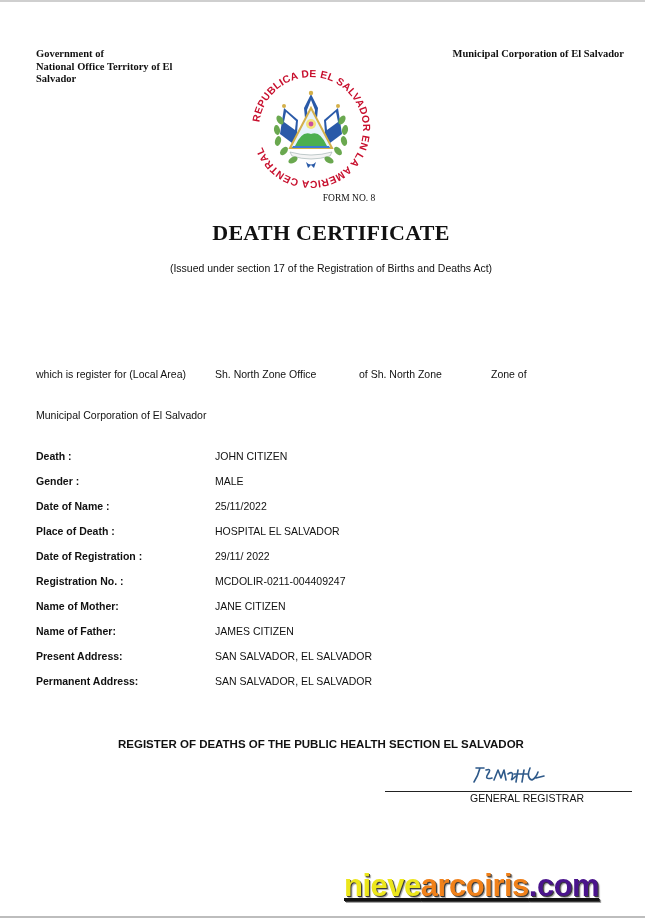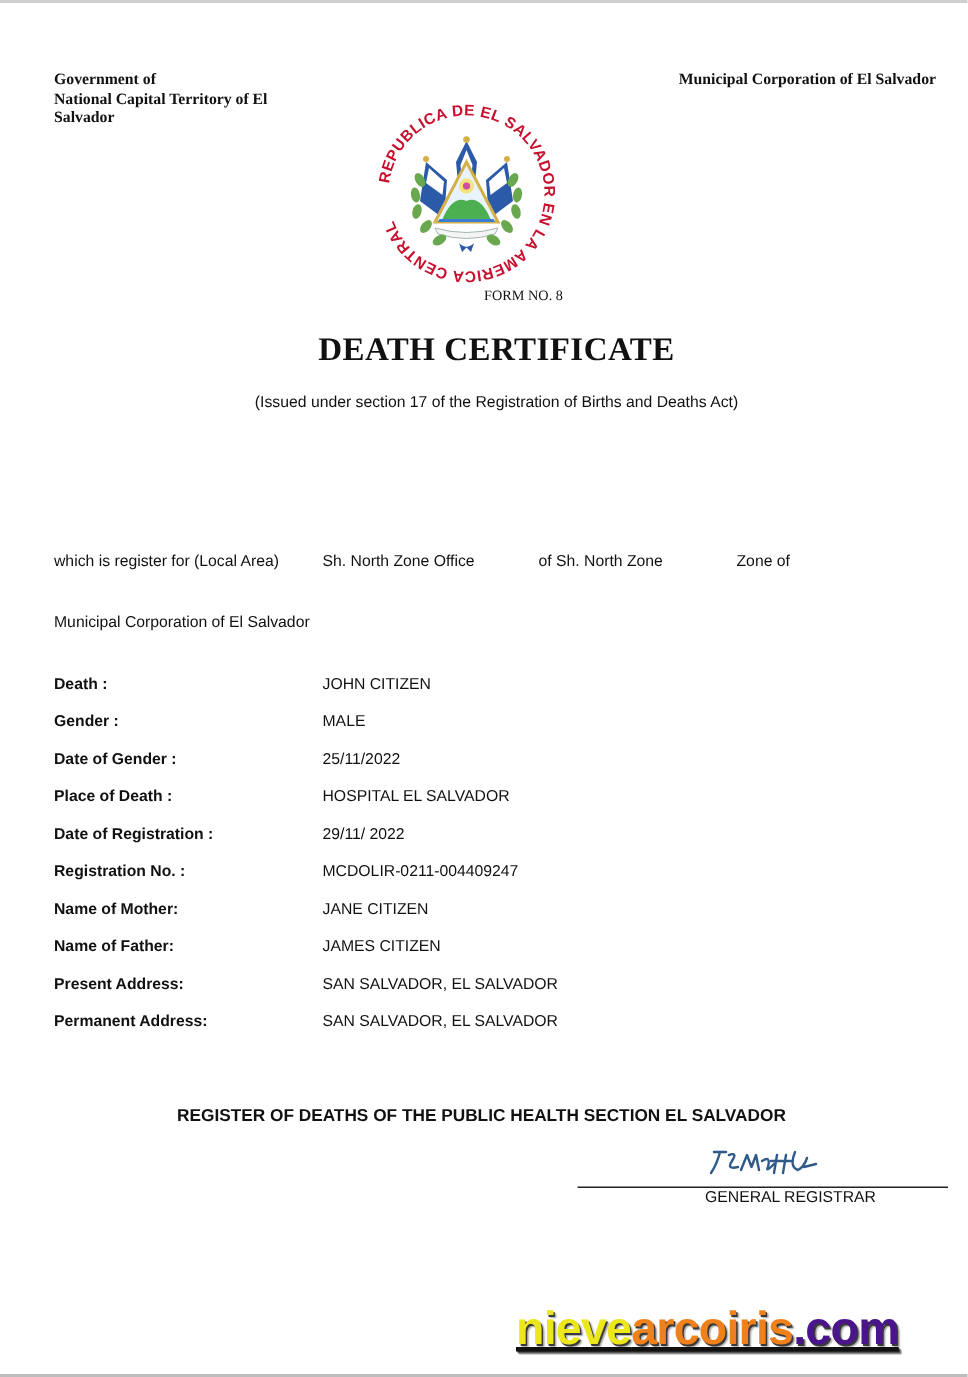--- a/index.html
+++ b/index.html
@@ -55,21 +55,21 @@
   .wm2 { color: #f0811a; }
   .wm3 { color: #4a148c; }
 </style>
 </head>
 <body>
 
 <div class="page">
 
   <div class="hdr-left">
     <div>Government of</div>
-    <div>National Capital Territory of El</div>
+    <div>National Office Territory of El</div>
     <div>Salvador</div>
   </div>
   <div class="hdr-right">Municipal Corporation of El Salvador</div>
 
   <svg class="emblem" viewBox="0 0 122 122">
     <defs>
       <path id="ringPath" d="M 61 61 m -52 0 a 52 52 0 1 1 104 0 a 52 52 0 1 1 -104 0"></path>
     </defs>
     <circle cx="61" cy="61" r="58" fill="#fff"></circle>
     <text font-family="Liberation Sans, sans-serif" font-weight="bold" font-size="10.3" fill="#c8102e" letter-spacing="0.3">
@@ -124,21 +124,21 @@
 
   <div class="row" style="top:448px;">
     <span class="lbl">Death :</span>
     <span class="val">JOHN CITIZEN</span>
   </div>
   <div class="row" style="top:473px;">
     <span class="lbl">Gender :</span>
     <span class="val">MALE</span>
   </div>
   <div class="row" style="top:498px;">
-    <span class="lbl">Date of Gender :</span>
+    <span class="lbl">Date of Name :</span>
     <span class="val">25/11/2022</span>
   </div>
   <div class="row" style="top:523px;">
     <span class="lbl">Place of Death :</span>
     <span class="val">HOSPITAL EL SALVADOR</span>
   </div>
   <div class="row" style="top:548px;">
     <span class="lbl">Date of Registration :</span>
     <span class="val">29/11/ 2022</span>
   </div>

